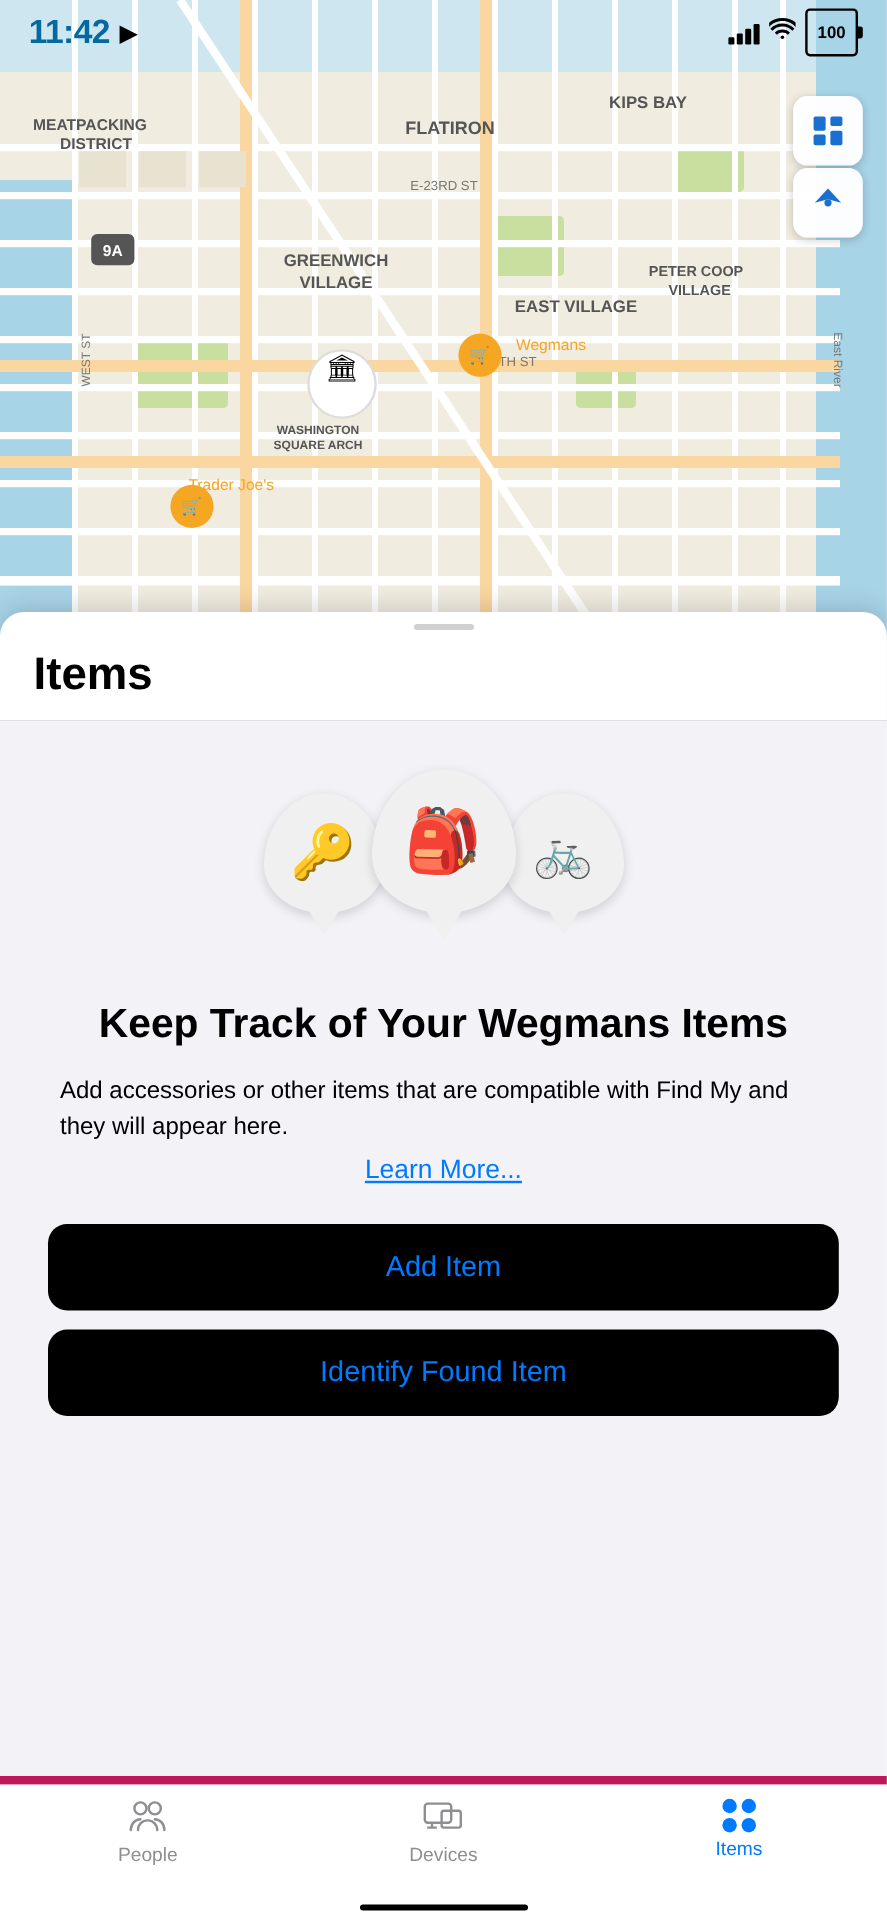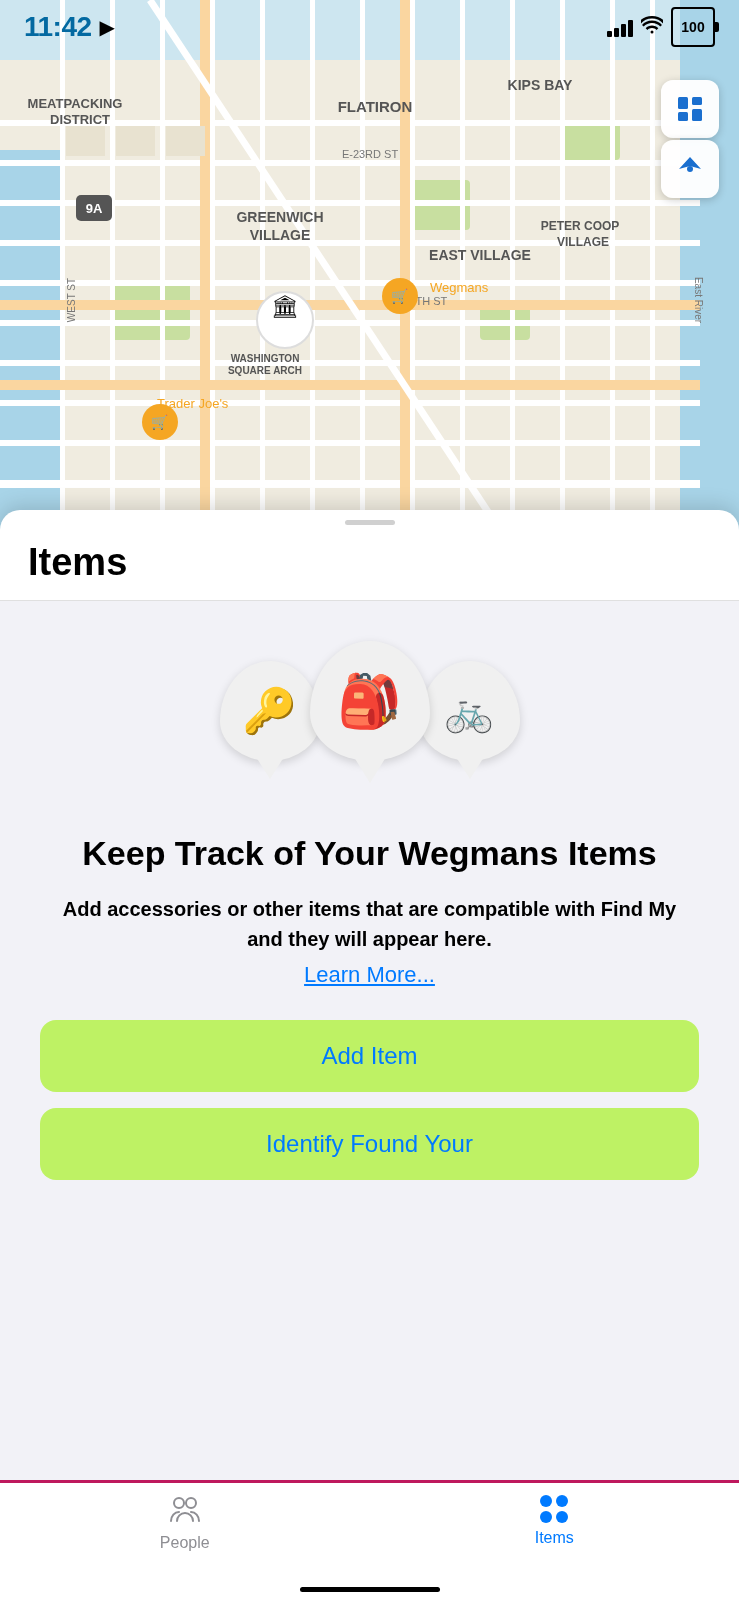--- a/index.html
+++ b/index.html
@@ -247,58 +247,57 @@
       font-size: 34px;
       font-weight: 800;
       color: #000;
       text-align: center;
       line-height: 1.2;
       margin-bottom: 20px;
     }
     .sub-text {
       font-size: 20px;
       color: #000;
-      text-align: center;
+      text-align: left;
       line-height: 1.5;
       margin-bottom: 8px;
       padding: 0 10px;
-      font-weight: bold;
     }
     .learn-more {
       font-size: 22px;
       color: #007AFF;
       text-align: right;
       margin-bottom: 32px;
       cursor: pointer;
     }
 
     
     .action-btn {
       width: 100%;
       padding: 22px;
-      background: #bef264;
+      background: #000000;
       border-radius: 16px;
       border: none;
       font-size: 24px;
       font-weight: 500;
       color: #007AFF;
       cursor: pointer;
       margin-bottom: 16px;
       text-align: center;
     }
 
     
     .tab-bar {
       position: absolute;
       bottom: 0;
       left: 0;
       right: 0;
       height: 120px;
       background: rgba(255,255,255,0.95);
-      border-top: 3px solid #be185d;
+      border-top: 7px solid #be185d;
       display: flex;
       align-items: flex-start;
       padding-top: 12px;
     }
     .tab-item {
       flex: 1;
       display: flex;
       flex-direction: column;
       align-items: center;
       gap: 6px;
@@ -493,39 +492,50 @@
       <div class="pin-bubble right">
         <span class="pin-emoji">🚲</span>
       </div>
     </div>
 
     <h1 class="main-heading">Keep Track of Your Wegmans Items</h1>
     <p class="sub-text">Add accessories or other items that are compatible with Find My and they will appear here.</p>
     <a class="learn-more" href="#">Learn More...</a>
 
     <button class="action-btn">Add Item</button>
-    <button class="action-btn">Identify Found Your</button>
+    <button class="action-btn">Identify Found Item</button>
   </div>
 </div>
 
 <div class="tab-bar">
 
   <div class="tab-item">
     <div class="tab-icon">
       <svg width="32" height="28" viewBox="0 0 32 28" fill="none">
         <circle cx="10" cy="8" r="5" stroke="#8e8e93" stroke-width="2" fill="none"></circle>
         <circle cx="22" cy="8" r="5" stroke="#8e8e93" stroke-width="2" fill="none"></circle>
         <path d="M2 26c0-5 3.6-9 8-9" stroke="#8e8e93" stroke-width="2" fill="none" stroke-linecap="round"></path>
         <path d="M22 17c4.4 0 8 4 8 9" stroke="#8e8e93" stroke-width="2" fill="none" stroke-linecap="round"></path>
         <path d="M8 26c0-4.4 3.6-8 8-8s8 3.6 8 8" stroke="#8e8e93" stroke-width="2" fill="none" stroke-linecap="round"></path>
       </svg>
     </div>
     <span class="tab-label">People</span>
   </div>
 
+  <div class="tab-item">
+    <div class="tab-icon">
+      <svg width="34" height="28" viewBox="0 0 34 28" fill="none">
+        <rect x="2" y="4" width="22" height="16" rx="2.5" stroke="#8e8e93" stroke-width="2" fill="none"></rect>
+        <rect x="16" y="10" width="16" height="14" rx="2" stroke="#8e8e93" stroke-width="2" fill="none"></rect>
+        <line x1="8" y1="20" x2="8" y2="24" stroke="#8e8e93" stroke-width="2"></line>
+        <line x1="4" y1="24" x2="12" y2="24" stroke="#8e8e93" stroke-width="2"></line>
+      </svg>
+    </div>
+    <span class="tab-label">Devices</span>
+  </div>
 
   <div class="tab-item">
     <div class="tab-icon active">
       <div class="tab-dots">
         <div class="tab-dot"></div>
         <div class="tab-dot"></div>
         <div class="tab-dot"></div>
         <div class="tab-dot"></div>
       </div>
     </div>

